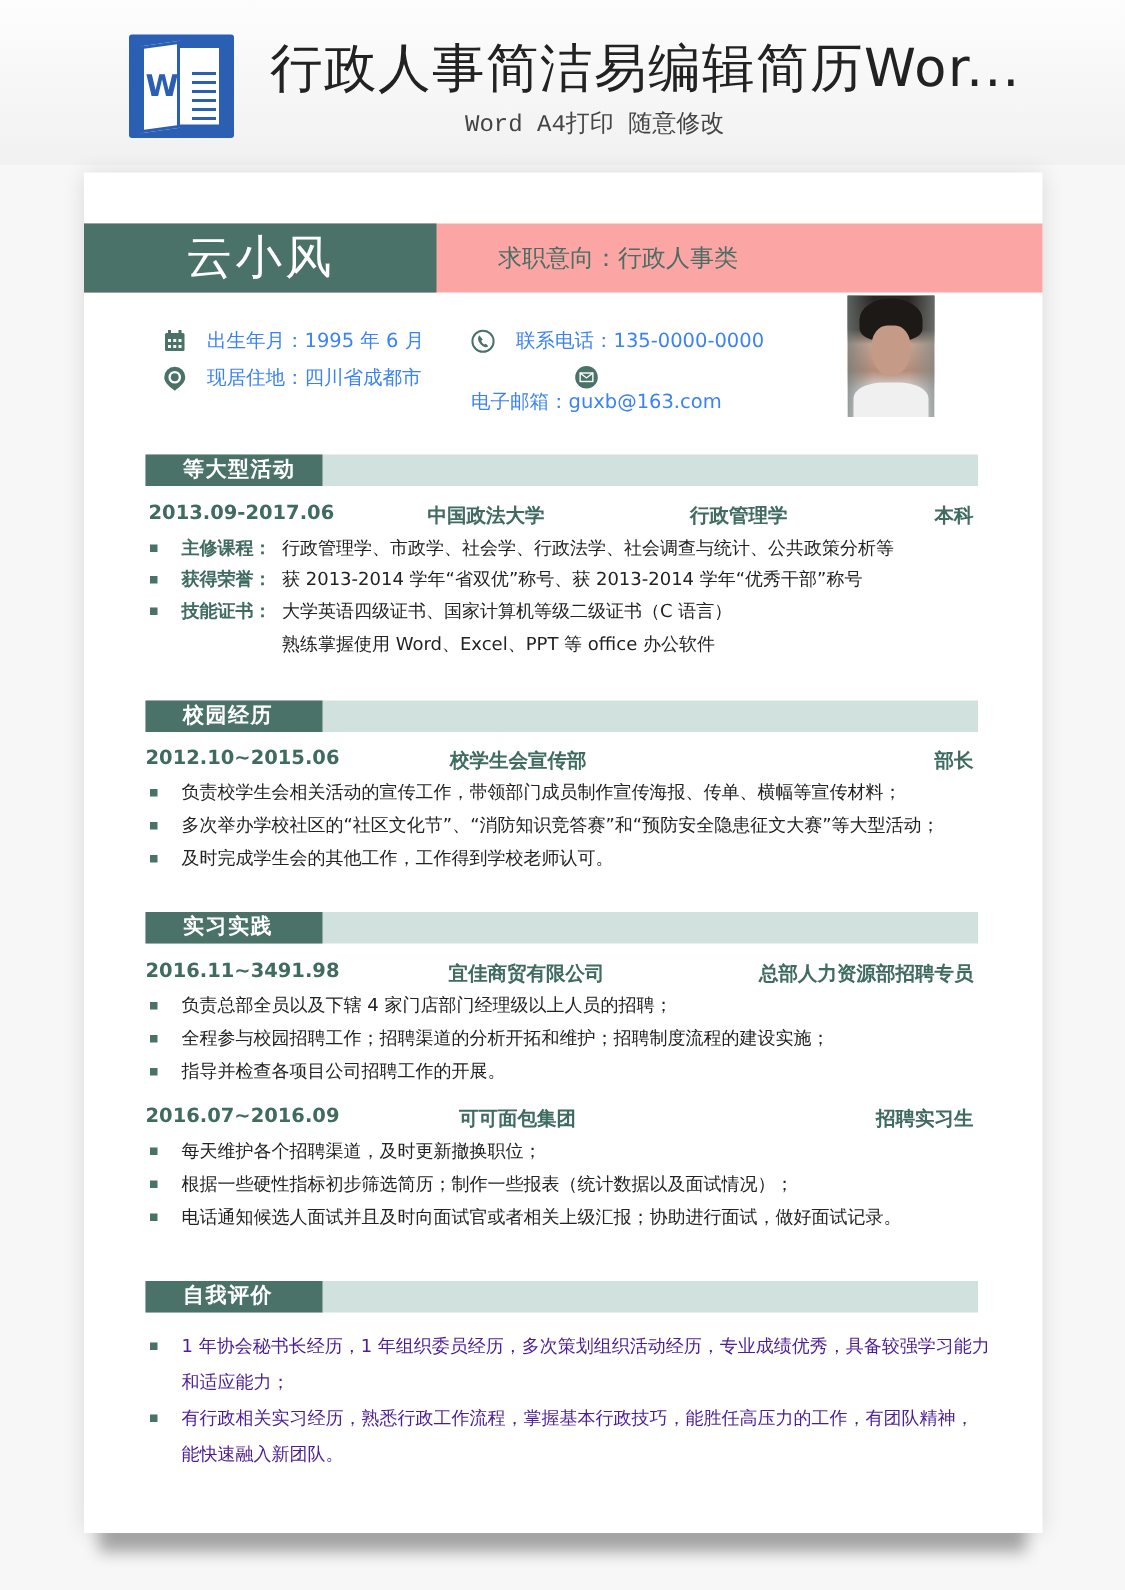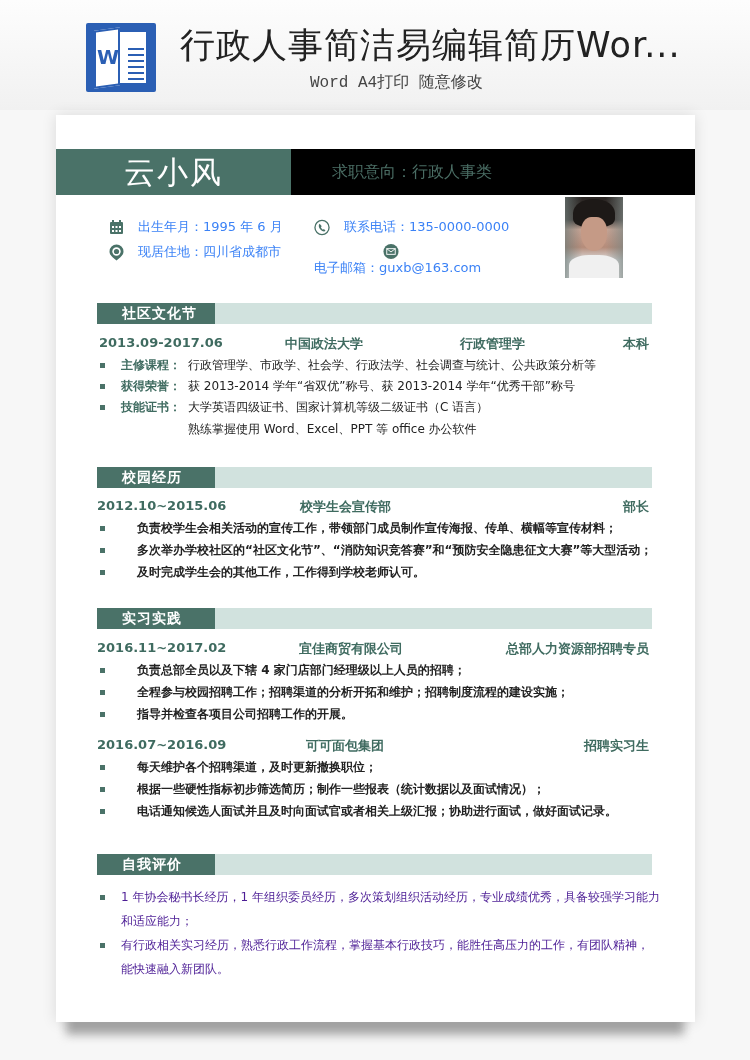--- a/index.html
+++ b/index.html
@@ -39,21 +39,21 @@
 
   
   .page-shadow {
     position: absolute; left: 66px; top: 1015px; width: 618px; height: 20px;
     background: #a9a9a9; filter: blur(5px);
   }
   .page {
     position: absolute; left: 56px; top: 115px; width: 639px; height: 907px; background: #fff;
     box-shadow: 0 0 14px rgba(0,0,0,0.12);
   }
-  .head-band { position: absolute; left: 0; top: 34px; width: 639px; height: 46px; background: #000000; }
+  .head-band { position: absolute; left: 0; top: 34px; width: 639px; height: 46px; background: #fca5a5; }
   .name-box {
     position: absolute; left: 0; top: 0; width: 235px; height: 46px; background: #4a7268;
     color: #fff; font-size: 31px; text-align: center; line-height: 46px; letter-spacing: 2px;
   }
   .intent {
     position: absolute; left: 276px; top: 0; line-height: 46px; font-size: 16px; color: #4a6d64;
   }
 
   .info { position: absolute; font-size: 13px; color: #3b82f6; white-space: nowrap; display: flex; align-items: center; }
   .info .ic { width: 16px; height: 16px; margin-right: 14px; display: inline-flex; align-items: center; justify-content: center; }
@@ -79,21 +79,21 @@
   .row-head span { position: absolute; top: 0; white-space: nowrap; }
   .row-head .c4 { right: 0; }
   .bullet {
     position: absolute; left: 44px; font-size: 12px; color: #222; white-space: nowrap; line-height: 20px;
   }
   .bullet::before {
     content: ""; position: absolute; left: 0; top: 8px; width: 5px; height: 5px; background: #4a7268;
   }
   .bullet .k { position: absolute; left: 21px; font-weight: bold; color: #3f6b60; }
   .bullet .v { position: absolute; left: 88px; }
-  .bullet.plain .v { left: 37px; font-weight: bold; }
+  .bullet.plain .v { left: 21px; }
   .cont { position: absolute; left: 132px; font-size: 12px; color: #222; white-space: nowrap; line-height: 20px; }
   .para { position: absolute; left: 44px; width: 560px; font-size: 12px; color: #4c1d95; line-height: 24px; }
   .para::before { content: ""; position: absolute; left: 0; top: 10px; width: 5px; height: 5px; background: #4a7268; }
   .para .v { display: block; margin-left: 21px; }
 </style>
 </head>
 <body>
 
 <div class="banner">
   <div class="word-logo">
@@ -172,21 +172,21 @@
   </div>
 
   <div class="photo">
     <div class="bg"></div>
       <div class="hair"></div>
       <div class="face"></div>
       <div class="shirt"></div>
   </div>
 
   <div class="sec-head" style="top:188px;">
-    <div class="lbl">社区文化节</div>
+    <div class="lbl">等大型活动</div>
   </div>
   <div class="row-head" style="top:220px;">
     <span style="left:3px;">2013.09-2017.06</span>
     <span style="left:189px;">中国政法大学</span>
     <span style="left:364px;">行政管理学</span>
     <span class="c4">本科</span>
   </div>
   <div class="bullet" style="top:240px;">
     <span class="k">主修课程：</span>
     <span class="v">行政管理学、市政学、社会学、行政法学、社会调查与统计、公共政策分析等</span>
@@ -216,21 +216,21 @@
       <span class="v">多次举办学校社区的“社区文化节”、“消防知识竞答赛”和“预防安全隐患征文大赛”等大型活动；</span>
     </div>
   <div class="bullet plain" style="top:447px;">
       <span class="v">及时完成学生会的其他工作，工作得到学校老师认可。</span>
     </div>
 
   <div class="sec-head" style="top:493px;">
     <div class="lbl">实习实践</div>
   </div>
   <div class="row-head" style="top:525px;">
-    <span style="left:1px;">2016.11~2017.02</span>
+    <span style="left:1px;">2016.11~3491.98</span>
     <span style="left:203px;">宜佳商贸有限公司</span>
     <span class="c4">总部人力资源部招聘专员</span>
   </div>
   <div class="bullet plain" style="top:545px;">
       <span class="v">负责总部全员以及下辖 4 家门店部门经理级以上人员的招聘；</span>
     </div>
   <div class="bullet plain" style="top:567px;">
       <span class="v">全程参与校园招聘工作；招聘渠道的分析开拓和维护；招聘制度流程的建设实施；</span>
     </div>
   <div class="bullet plain" style="top:589px;">

